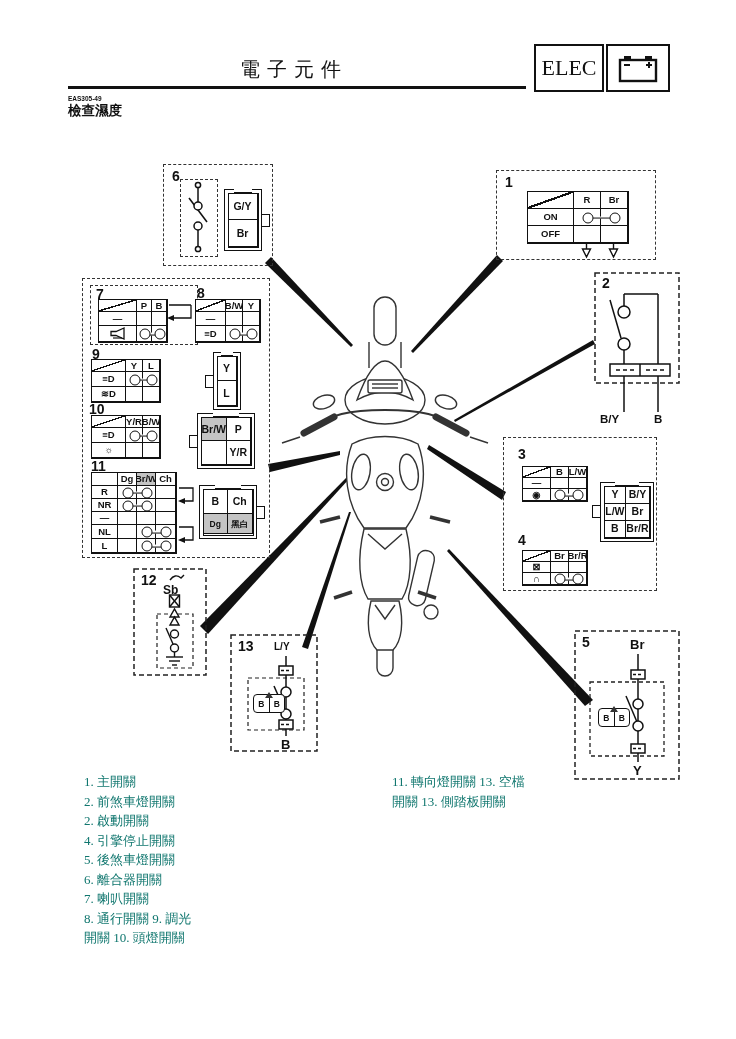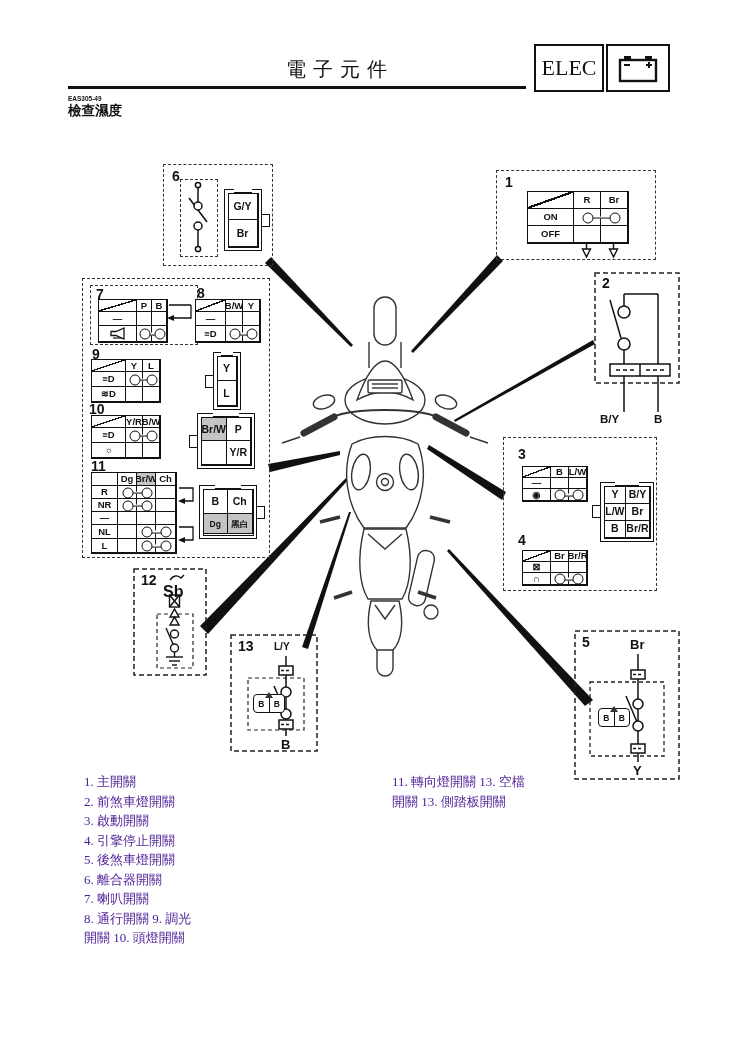--- a/index.html
+++ b/index.html
@@ -26,22 +26,22 @@
                font:bold 10.5px/1 "Liberation Sans",sans-serif;
                border-right:1.1px solid #111;border-bottom:1.1px solid #111;background:#fff}
   .tabR{position:absolute;width:7px;height:11px;border:1.7px solid #111;background:#fff}
   .lbl{position:absolute;font:bold 11.5px/1 "Liberation Sans",sans-serif;color:#111}
   .plug{position:absolute;width:30px;height:17px;border:1.8px solid #111;border-radius:4px;display:flex;background:#fff}
   .plug>div{flex:1;display:flex;align-items:center;justify-content:center;
             font:bold 8.5px "Liberation Sans",sans-serif;border-right:1.3px solid #111}
   .plug>div:last-child{border-right:none}
   .plug::before{content:"";position:absolute;top:-7px;left:50%;transform:translateX(-50%);
                 border:4px solid transparent;border-bottom:6px solid #333}
-  .legend-line{font:13px/19.5px "Liberation Serif",serif;color:#4c1d95;white-space:nowrap}
-  .hdr-title{position:absolute;top:56px;left:240px;width:200px;text-align:center;
+  .legend-line{font:13px/19.5px "Liberation Serif",serif;color:#0f766e;white-space:nowrap}
+  .hdr-title{position:absolute;top:56px;left:240px;width:200px;
              font:20px "Liberation Serif",serif;letter-spacing:7px;color:#111}
   .hdr-rule{position:absolute;top:86px;left:68px;width:458px;height:3px;background:#111}
   .hdr-box{position:absolute;border:2.2px solid #111;background:#fff;display:flex;align-items:center;justify-content:center}
   .intro-code{position:absolute;left:68px;top:95px;font:bold 6.5px "Liberation Sans",sans-serif}
   .intro-h{position:absolute;left:68px;top:102px;font:bold 13.5px "Liberation Serif",serif}
   .intro-b{position:absolute;left:68px;top:122px;width:610px;font:13px/1.4 "Liberation Serif",serif}
   .footer{position:absolute;left:0;top:962px;width:736px;text-align:center;
           font:bold 15px "Liberation Sans",sans-serif;letter-spacing:1px}
   svg{display:block}
 </style>
@@ -423,21 +423,21 @@
         <line x1="33" y1="60" x2="40" y2="76"></line>
         <circle cx="41.5" cy="66" r="4" fill="#fff"></circle>
           <circle cx="41.5" cy="80" r="4" fill="#fff"></circle>
         <line x1="41.5" y1="84" x2="41.5" y2="89"></line>
         <line x1="33" y1="89" x2="50" y2="89"></line>
           <line x1="36" y1="93" x2="47" y2="93"></line>
           <line x1="39" y1="97" x2="44" y2="97"></line>
       </g>
     </svg>
     <div class="num" style="left:8px;top:4px">12</div>
-    <div class="lbl" style="left:30px;top:16px;font-size:16px">Sb</div>
+    <div class="lbl" style="left:30px;top:16px;font-size:12px">Sb</div>
   </div>
 
   <div class="abs" style="left:230px;top:634px;width:88px;height:118px;z-index:1">
     <svg width="88" height="118" viewBox="0 0 88 118">
       <rect x="1" y="1" width="86" height="116" fill="none" stroke="#222" stroke-width="1.5" stroke-dasharray="5 3"></rect>
       <rect x="18" y="44" width="56" height="52" fill="none" stroke="#222" stroke-width="1.2" stroke-dasharray="4 3"></rect>
       <g stroke="#111" stroke-width="1.5" fill="#fff">
         <line x1="56" y1="22" x2="56" y2="102"></line>
         <rect x="49" y="32" width="14" height="9"></rect>
           <line x1="51" y1="36.5" x2="61" y2="36.5" stroke-dasharray="3 2"></line>
@@ -453,21 +453,21 @@
     <div class="plug" style="left:23px;top:60px">
       <div>B</div>
       <div>B</div>
     </div>
     <div class="lbl" style="left:51px;top:104px;font-size:13px">B</div>
   </div>
 
   <div class="abs" style="left:84px;top:772px">
     <div class="legend-line">1. 主開關</div>
     <div class="legend-line">2. 前煞車燈開關</div>
-    <div class="legend-line">3. 啟動開關</div>
+    <div class="legend-line">2. 啟動開關</div>
     <div class="legend-line">4. 引擎停止開關</div>
     <div class="legend-line">5. 後煞車燈開關</div>
     <div class="legend-line">6. 離合器開關</div>
     <div class="legend-line">7. 喇叭開關</div>
     <div class="legend-line">8. 通行開關 9. 調光</div>
     <div class="legend-line">開關 10. 頭燈開關</div>
   </div>
   <div class="abs" style="left:392px;top:772px">
     <div class="legend-line">11. 轉向燈開關 13. 空檔</div>
     <div class="legend-line">開關 13. 側踏板開關</div>

